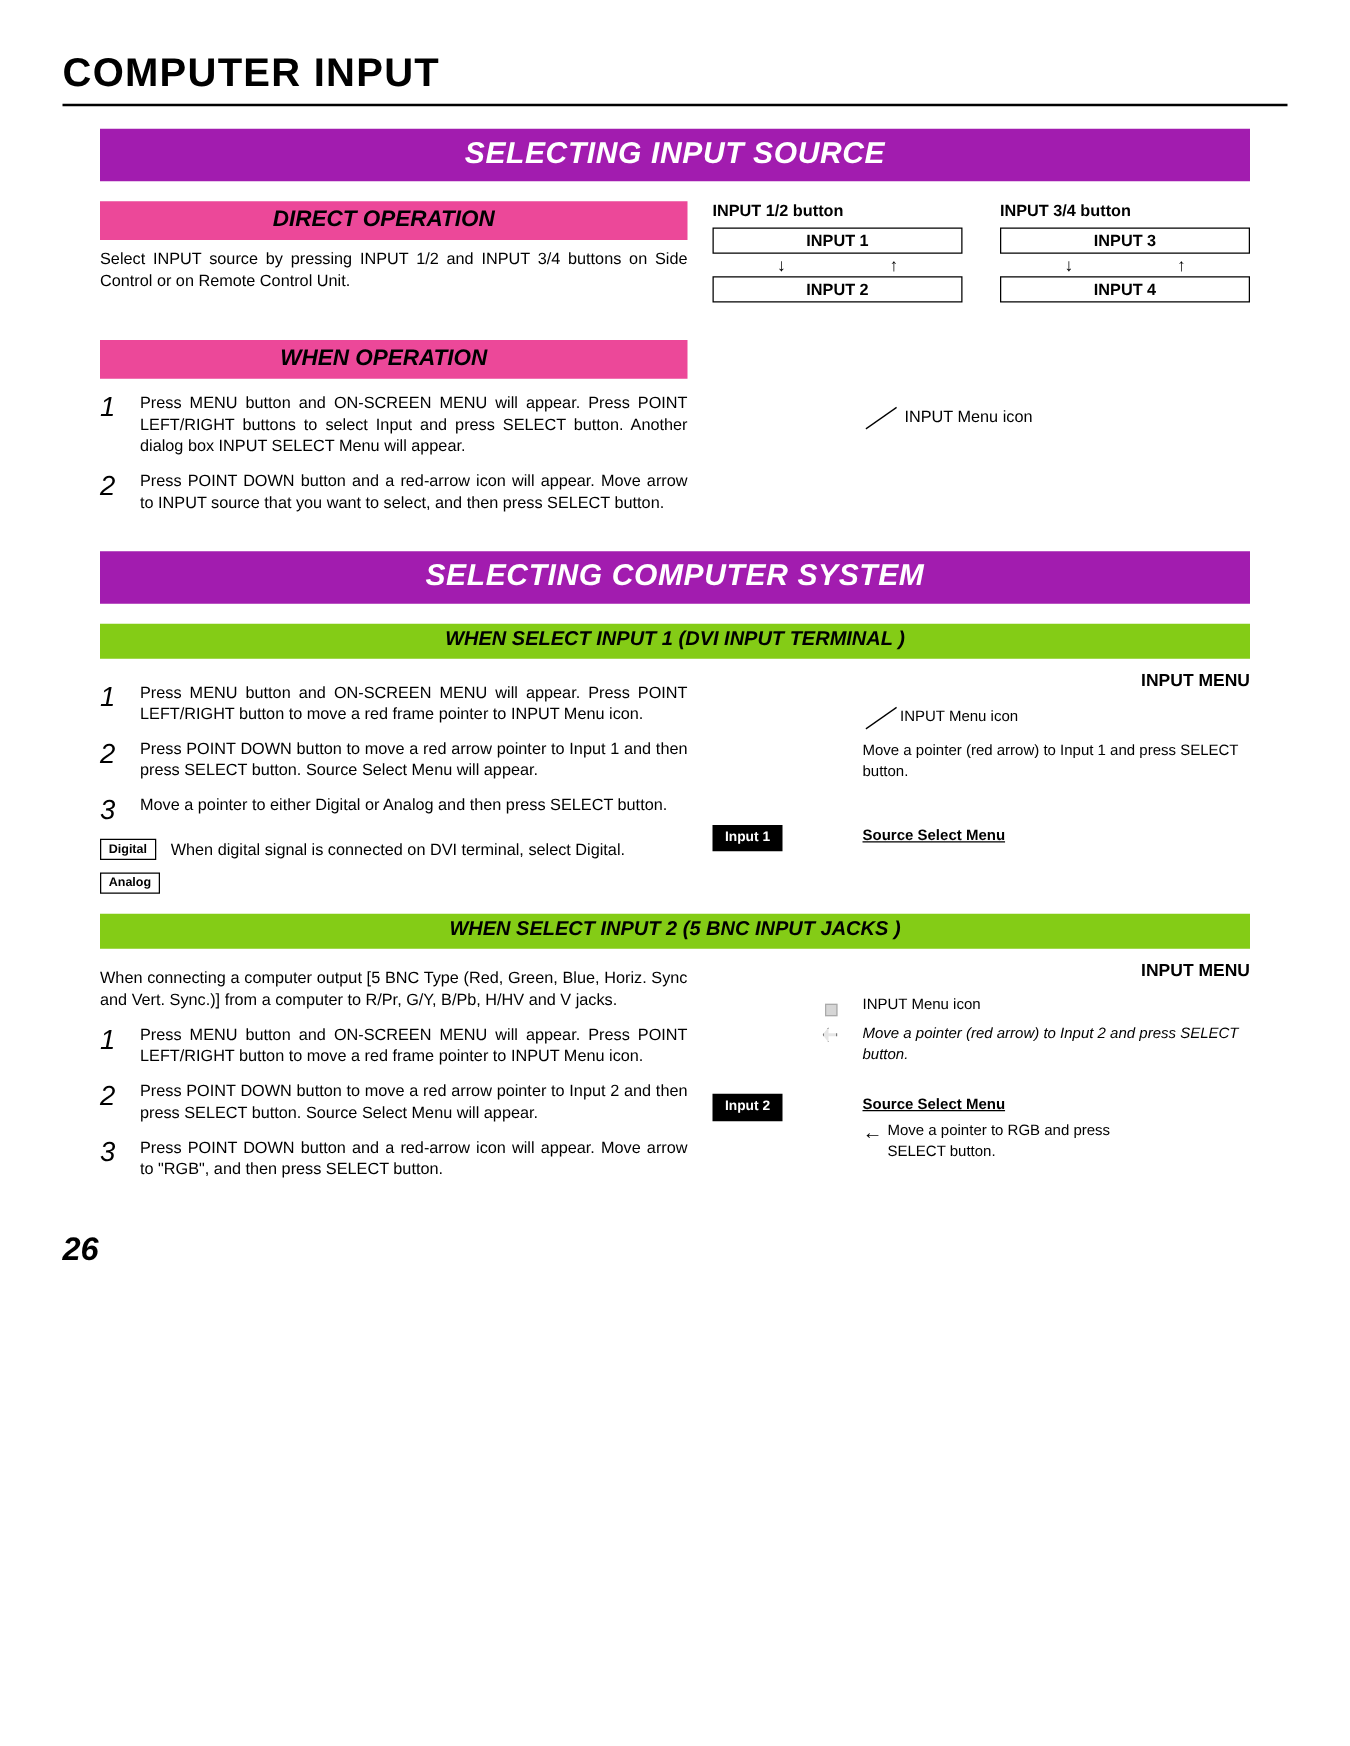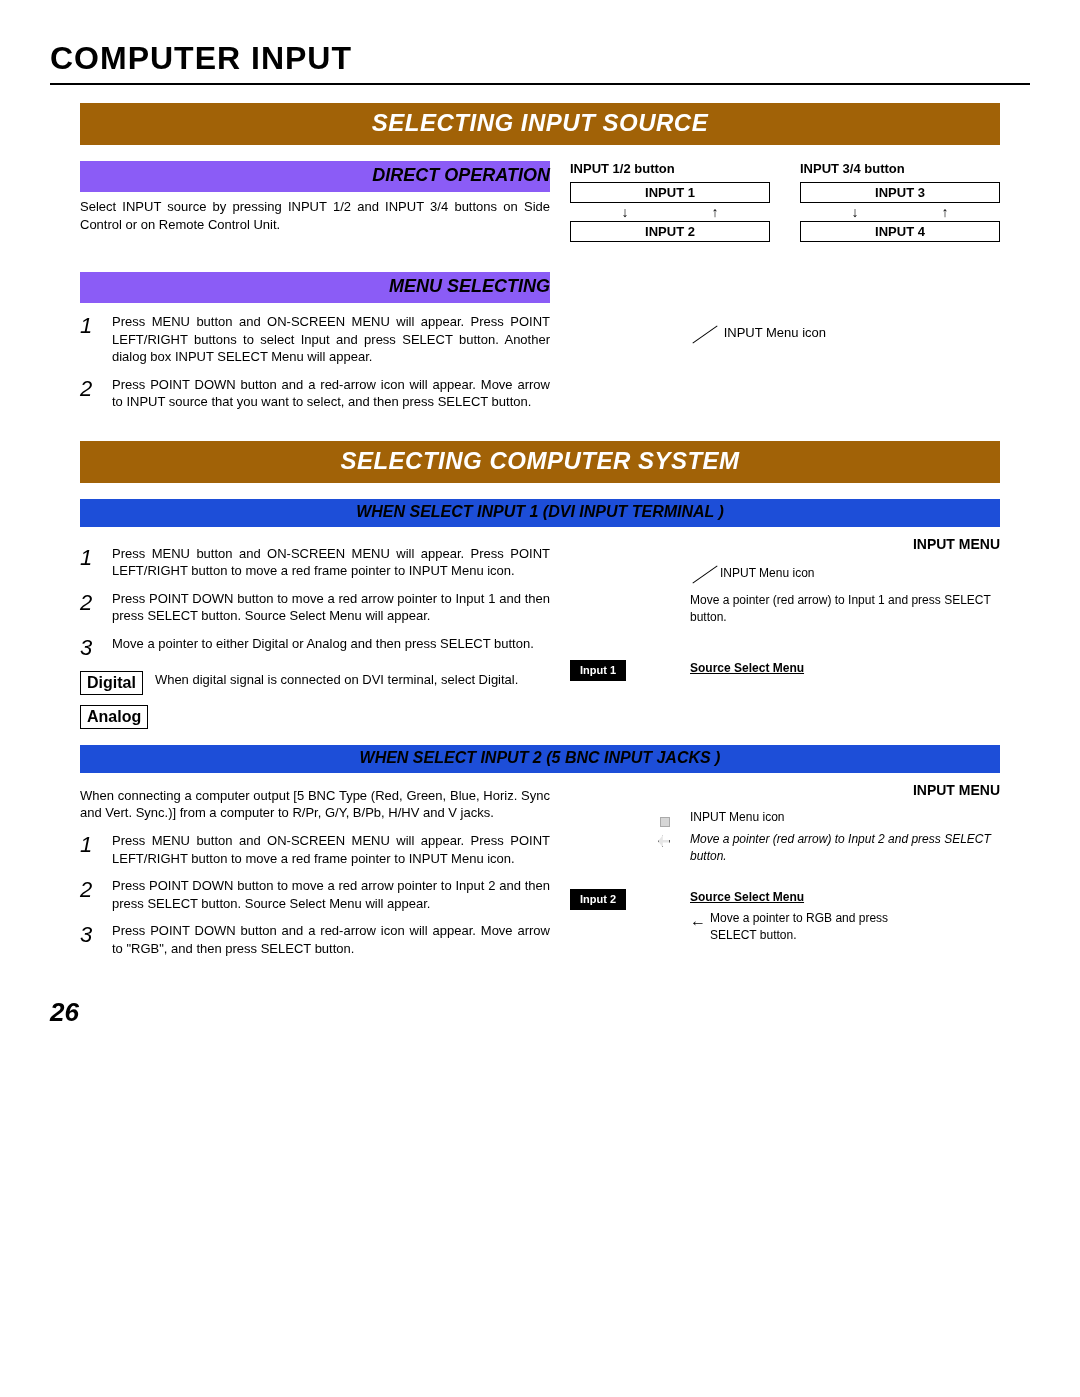--- a/index.html
+++ b/index.html
@@ -15,44 +15,44 @@
     font-weight: bold;
     letter-spacing: 1px;
     margin-bottom: 6px;
   }
   .title-rule {
     border: none;
     border-top: 2px solid #000;
     margin-bottom: 18px;
   }
   .black-bar {
-    background: #a16207;
+    background: #a21caf;
     color: #fff;
     font-size: 24px;
     font-weight: bold;
     font-style: italic;
     text-align: center;
     padding: 6px 0 8px 0;
     margin: 0 30px 16px 30px;
     letter-spacing: 0.5px;
   }
   .columns {
     display: flex;
     gap: 20px;
     padding: 0 30px;
   }
   .left-col { flex: 0 0 470px; }
   .right-col { flex: 1; }
   .gray-header {
-    background: #8b5cf6;
+    background: #ec4899;
     font-size: 18px;
     font-weight: bold;
     font-style: italic;
-    text-align: right;
-    padding: 4px 0 6px 0;
+    text-align: center;
+    padding: 4px 16px 6px 0;
     margin-bottom: 6px;
   }
   .body-text {
     font-size: 13px;
     line-height: 1.35;
     text-align: justify;
   }
   .step-row {
     display: flex;
     gap: 10px;
@@ -99,38 +99,38 @@
   .arrow-down, .arrow-up {
     font-size: 14px;
     line-height: 1;
   }
   .section-gap { height: 30px; }
   .inputmenu-icon-label {
     font-size: 13px;
     margin: 50px 0 0 120px;
   }
   .sub-gray {
-    background: #1d4ed8;
+    background: #84cc16;
     font-size: 16px;
     font-weight: bold;
     font-style: italic;
     text-align: center;
     padding: 4px 0 6px 0;
     margin: 16px 30px 8px 30px;
   }
   .def-row {
     display: flex;
     gap: 12px;
     margin-top: 10px;
     align-items: flex-start;
   }
   .def-box {
     border: 1.5px solid #000;
     font-weight: bold;
-    font-size: 16px;
+    font-size: 10px;
     padding: 2px 6px;
     flex-shrink: 0;
   }
   .def-text {
     font-size: 13px;
     line-height: 1.35;
     text-align: justify;
   }
   .diagram {
     font-size: 12px;
@@ -235,21 +235,21 @@
         <div class="btn-box">INPUT 4</div>
       </div>
     </div>
   </div>
 </div>
 
 <div class="section-gap"></div>
 
 <div class="columns">
   <div class="left-col">
-    <div class="gray-header">MENU SELECTING</div>
+    <div class="gray-header">WHEN OPERATION</div>
     <div class="step-row">
       <div class="step-num">1</div>
       <div class="step-text">Press MENU button and ON-SCREEN MENU will appear.  Press POINT LEFT/RIGHT buttons to select Input and press  SELECT button.  Another dialog box INPUT SELECT Menu will appear.</div>
     </div>
     <div class="step-row">
       <div class="step-num">2</div>
       <div class="step-text">Press POINT DOWN button and a red-arrow icon will appear. Move arrow to INPUT source that you want to select, and then press SELECT button.</div>
     </div>
   </div>
   <div class="right-col">

